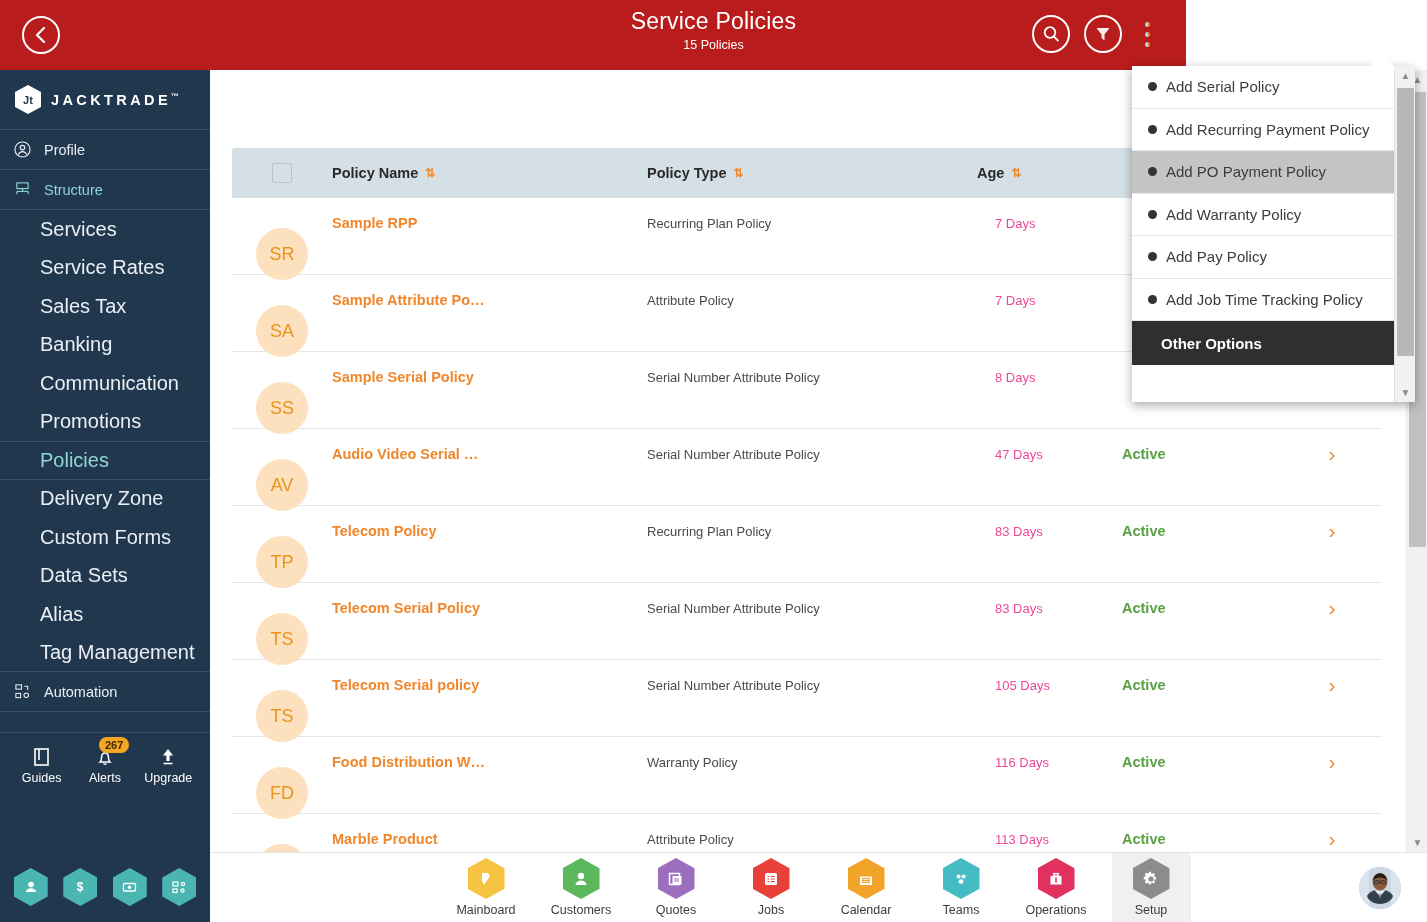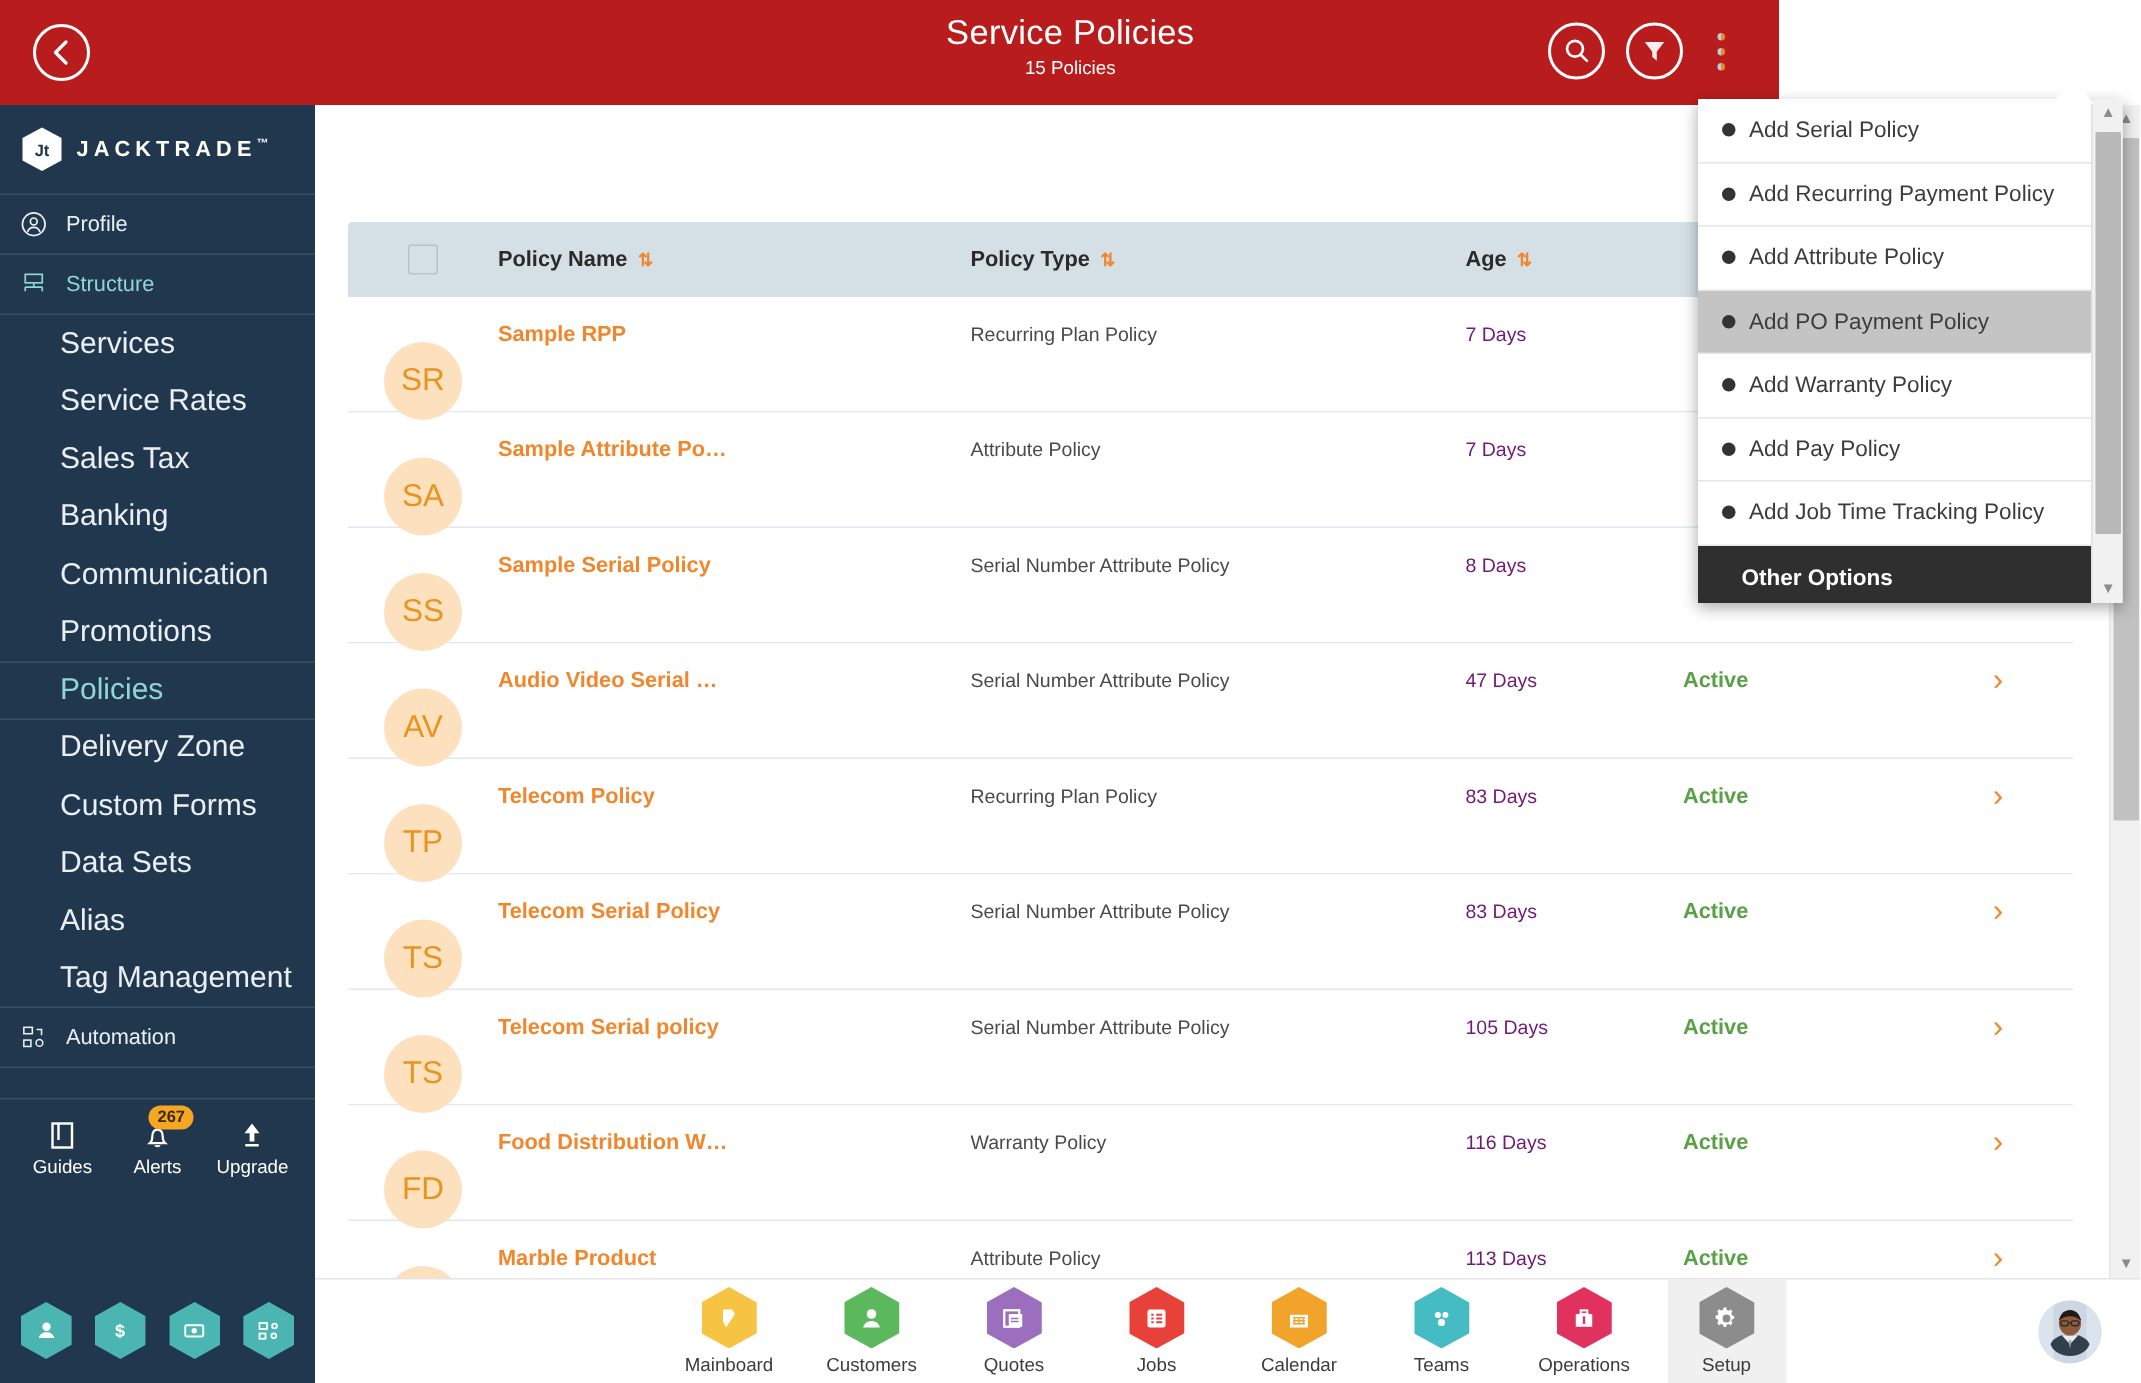--- a/index.html
+++ b/index.html
@@ -106,26 +106,26 @@
   .thead .th{ font-size:14.5px; font-weight:700; display:flex; align-items:center; gap:7px;}
   .sorticon{ color:#f0872c; font-size:12px; letter-spacing:-1px; font-weight:700;}
   .chkbox{ width:20px; height:20px; border:1px solid #b7c3cc; background:#d4dfe6;
            border-radius:2px; cursor:pointer;}
   .row{
     display:flex; align-items:flex-start; height:77px; border-bottom:1px solid #e2e8ec;
     background:#ffffff; padding-top:16px;
   }
   .avatar{
     width:52px; height:52px; border-radius:50%; background:#fde0bd;
-    color:#e8941f; font-size:21px; display:flex; align-items:center;
+    color:#e8941f; font-size:18px; display:flex; align-items:center;
     justify-content:center; margin-left:24px; margin-top:14px;
   }
   .cell-name{ font-size:14.5px; font-weight:700; color:#f0872c; cursor:pointer; padding-top:3px;}
   .cell-type{ font-size:13px; color:#4a4a4a; padding-top:4px;}
-  .cell-age{ font-size:13px; color:#701a75; padding-top:4px;}
+  .cell-age{ font-size:13px; color:#ec4899; padding-top:4px;margin-left:18px;}
   .cell-status{ font-size:14.5px; font-weight:700; color:#5aa046; padding-top:3px;}
   .chev{ color:#f0872c; font-size:21px; line-height:18px; cursor:pointer; padding-top:0px;}
 
   
   .menu-caret{
     position:absolute; left:1368px; top:52px; width:0; height:0;
     border-left:14px solid transparent; border-right:14px solid transparent;
     border-bottom:17px solid #ffffff; z-index:60;
   }
   .dropdown{
@@ -509,24 +509,20 @@
   <div class="menu-caret"></div>
   <div class="dropdown">
     <div class="dd-list" id="dd-list">
         <div class="dd-item">
           <span class="dot"></span>
           <span>Add Serial Policy</span>
         </div>
         <div class="dd-item">
           <span class="dot"></span>
           <span>Add Recurring Payment Policy</span>
-        </div>
-        <div class="dd-item">
-          <span class="dot"></span>
-          <span>Add Attribute Policy</span>
         </div>
         <div class="dd-item hl">
           <span class="dot"></span>
           <span>Add PO Payment Policy</span>
         </div>
         <div class="dd-item">
           <span class="dot"></span>
           <span>Add Warranty Policy</span>
         </div>
         <div class="dd-item">

